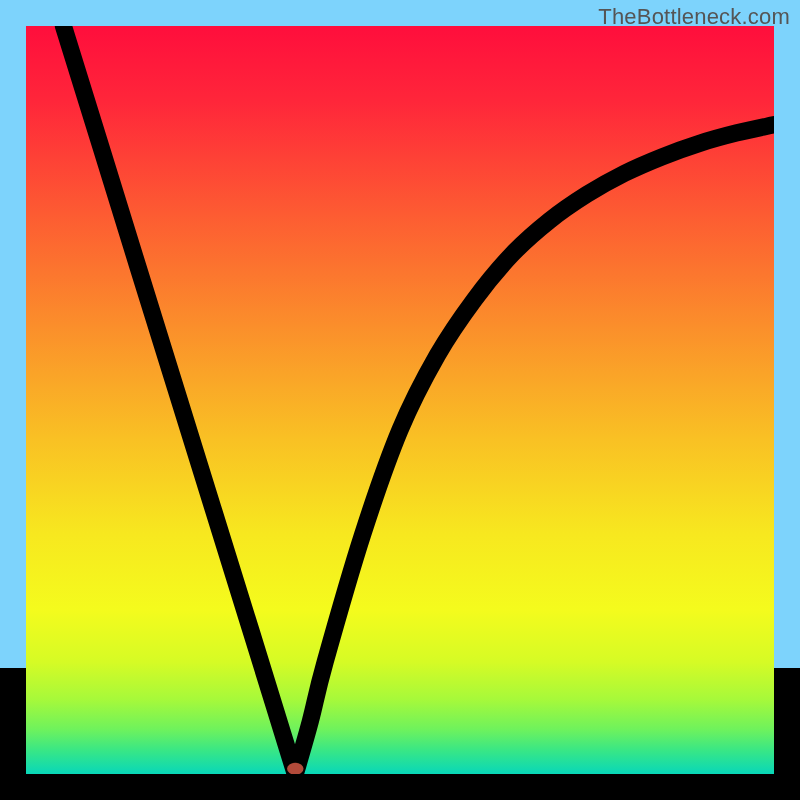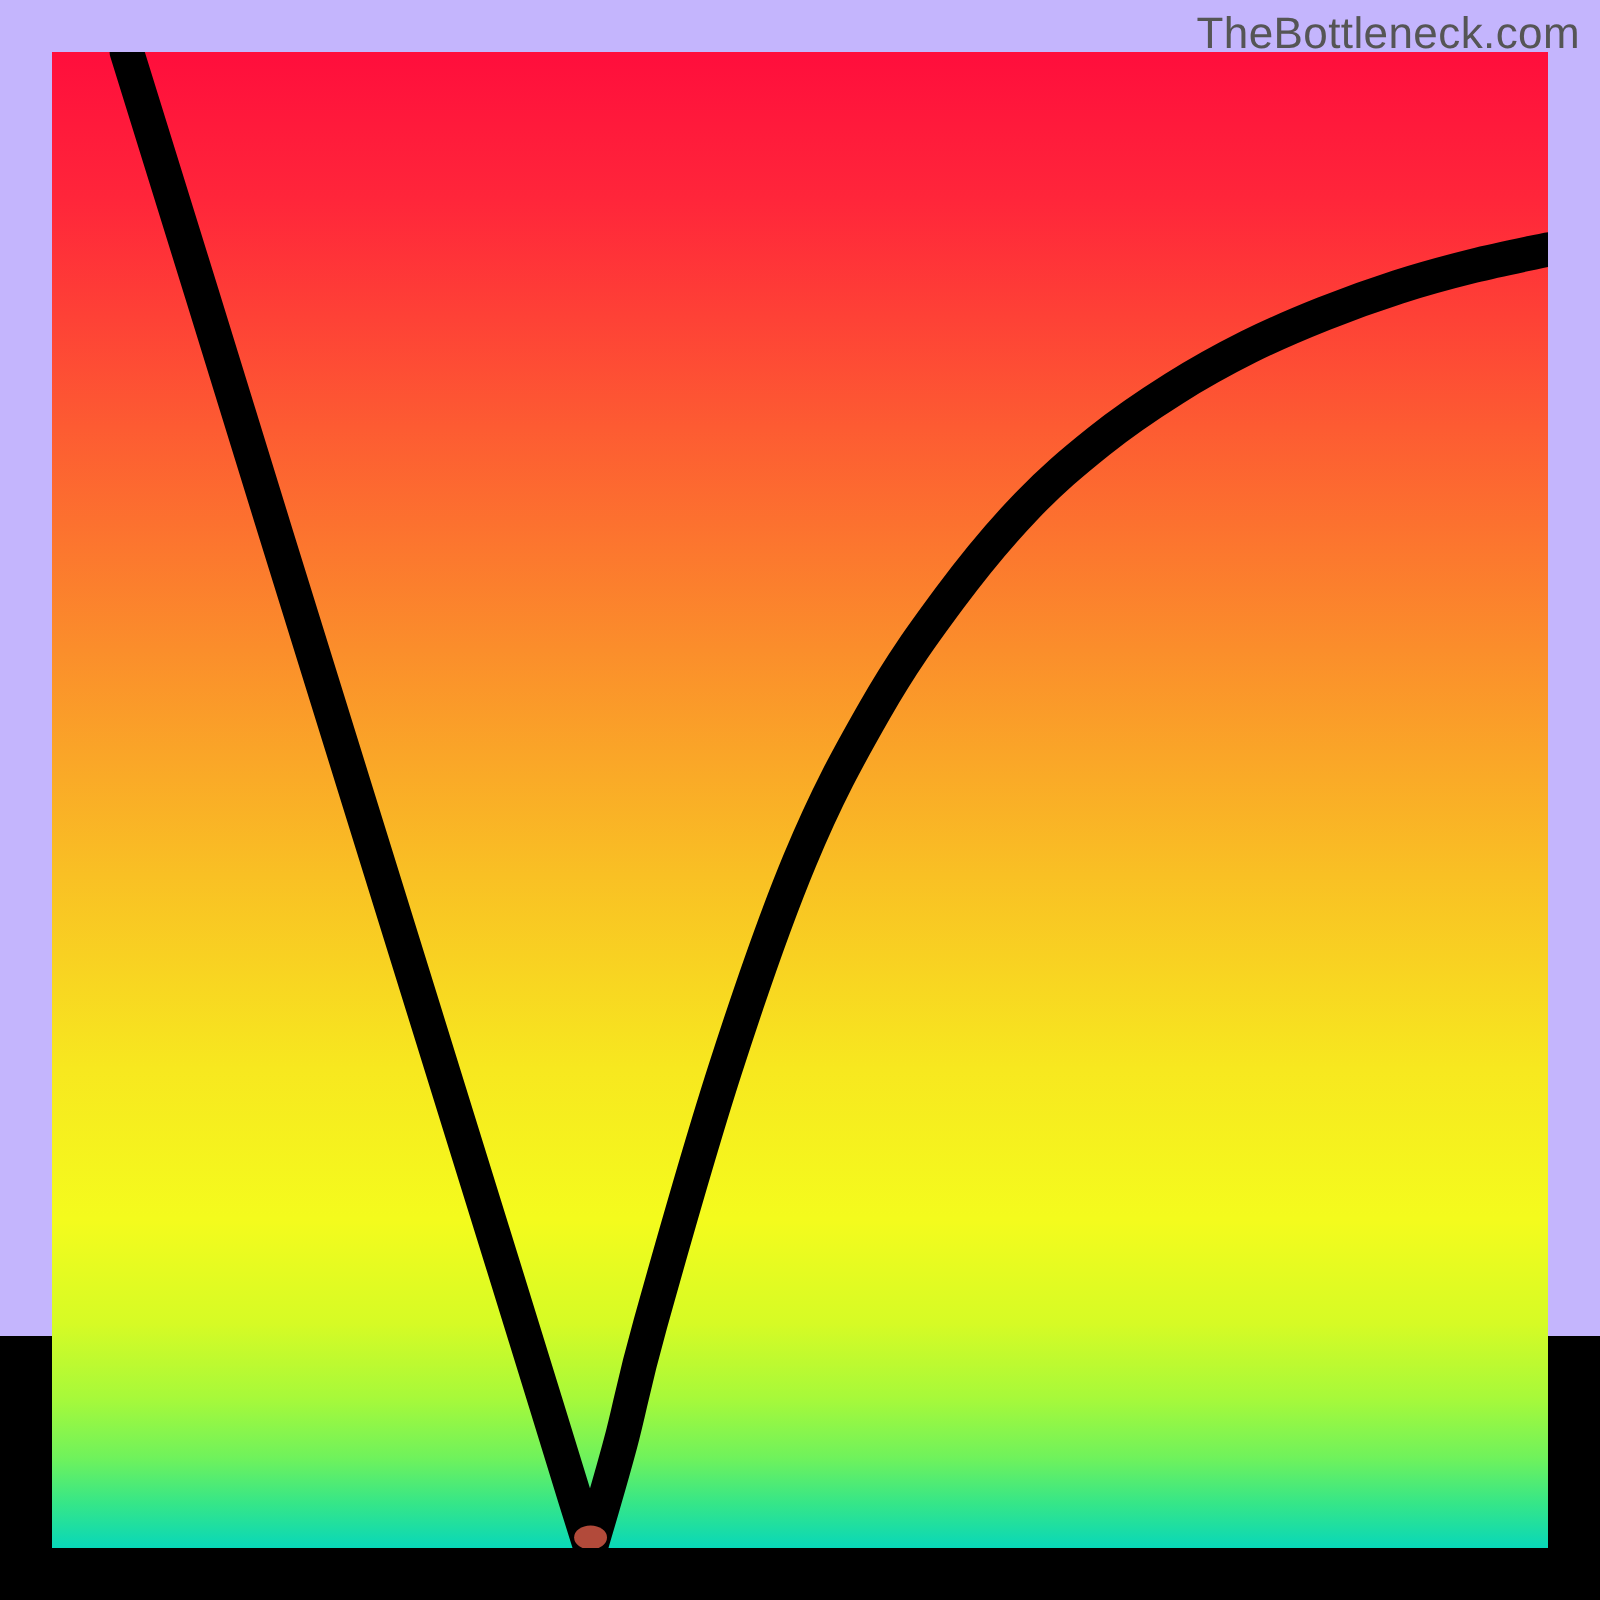--- a/index.html
+++ b/index.html
@@ -8,21 +8,21 @@
     width: 800px;
     height: 800px;
     overflow: hidden;
     background: #000;
     font-family: Arial, Helvetica, sans-serif;
   }
   .frame {
     position: relative;
     width: 800px;
     height: 668px;
-    background: #c4b5fd;
+    background: #7dd3fc;
   }
   .watermark {
     top: 4px;
     right: 10px;
     font-size: 22px;
     color: #555;
     font-weight: 500;
     position: absolute;
     z-index: 10;
     letter-spacing: 0.2px;

